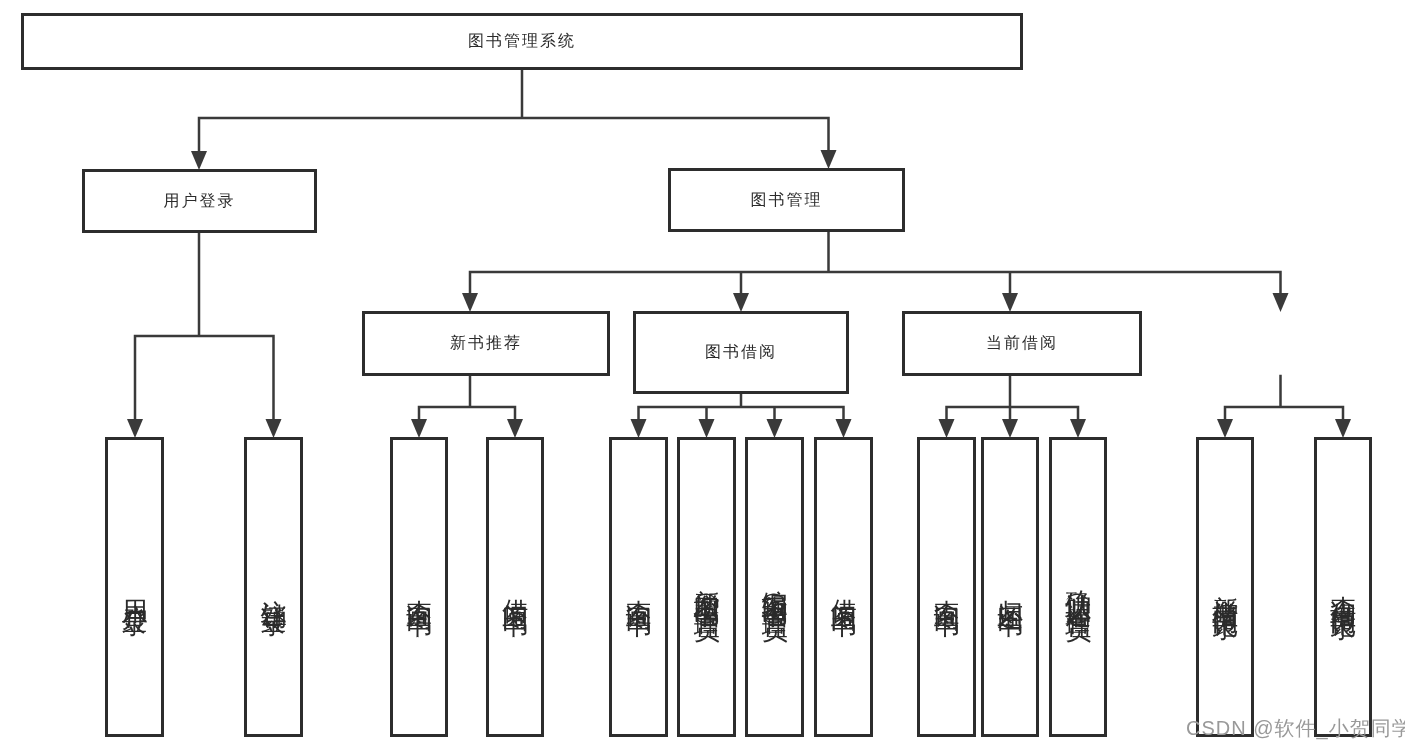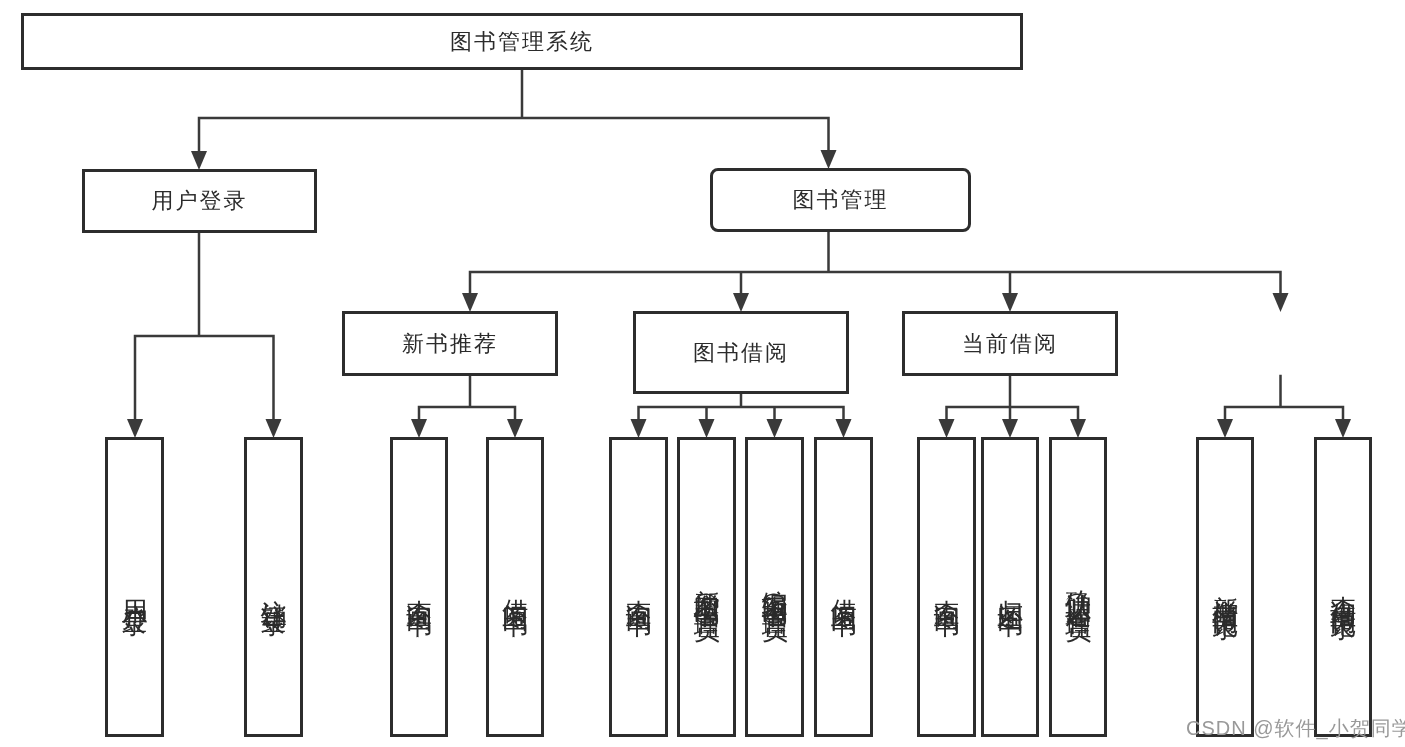--- a/index.html
+++ b/index.html
@@ -15,21 +15,21 @@
   .box {
     position: absolute;
     box-sizing: border-box;
     background: #ffffff;
     border: 3px solid #2d2d2d;
     display: flex;
     align-items: center;
     justify-content: center;
     color: #2b2b2b;
   }
-  .hbox { font-size: 22px; letter-spacing: 2px; white-space: nowrap; }
+  .hbox { font-size: 16px; letter-spacing: 2px; white-space: nowrap; }
   .vbox {
     writing-mode: vertical-rl;
     text-orientation: mixed;
     font-size: 26px;
     letter-spacing: 4px;
     line-height: 1.05;
   }
   .watermark {
     position: absolute;
     left: 1186px;
@@ -74,25 +74,25 @@
       <polygon points="1010,438 1002,419 1018,419"></polygon>
       <polygon points="1078,438 1070,419 1086,419"></polygon>
       <polygon points="1225,438 1217,419 1233,419"></polygon>
       <polygon points="1343,438 1335,419 1351,419"></polygon>
     </g>
   </svg>
 
   <div class="box hbox" style="left:21px; top:13px; width:1002px; height:57px;">图书管理系统</div>
 
   <div class="box hbox" style="left:82px; top:169px; width:235px; height:64px;">用户登录</div>
-  <div class="box hbox" style="left:710px; top:168px; width:261px; height:64px;border-radius:8px;">图书管理</div>
+  <div class="box hbox" style="left:668px; top:168px; width:237px; height:64px;">图书管理</div>
 
-  <div class="box hbox" style="left:342px; top:311px; width:216px; height:65px;">新书推荐</div>
+  <div class="box hbox" style="left:362px; top:311px; width:248px; height:65px;">新书推荐</div>
   <div class="box hbox" style="left:633px; top:311px; width:216px; height:83px;">图书借阅</div>
-  <div class="box hbox" style="left:902px; top:311px; width:216px; height:65px;">当前借阅</div>
+  <div class="box hbox" style="left:902px; top:311px; width:240px; height:65px;">当前借阅</div>
 
   <div class="box vbox" style="left:105px; top:437px; width:59px; height:300px;">用户登录</div>
   <div class="box vbox" style="left:244px; top:437px; width:59px; height:300px;">注销登录</div>
 
   <div class="box vbox" style="left:390px; top:437px; width:58px; height:300px;">查询图书</div>
   <div class="box vbox" style="left:486px; top:437px; width:58px; height:300px;">借阅图书</div>
 
   <div class="box vbox" style="left:609px; top:437px; width:59px; height:300px;">查询图书</div>
   <div class="box vbox" style="left:677px; top:437px; width:59px; height:300px;">新增图书（管理员）</div>
   <div class="box vbox" style="left:745px; top:437px; width:59px; height:300px;">编辑图书（管理员）</div>

